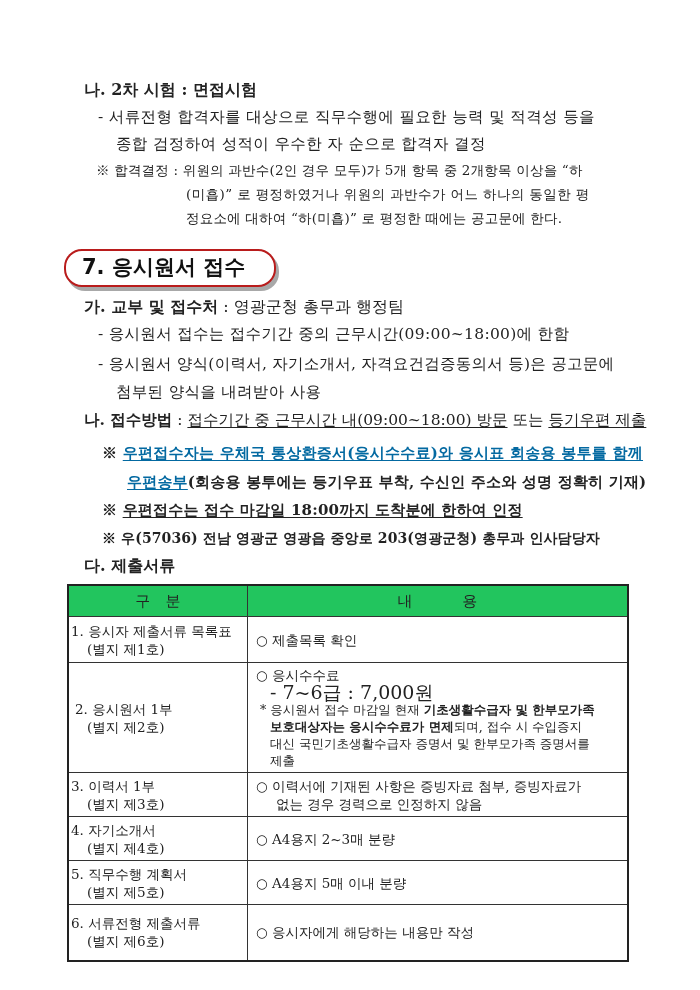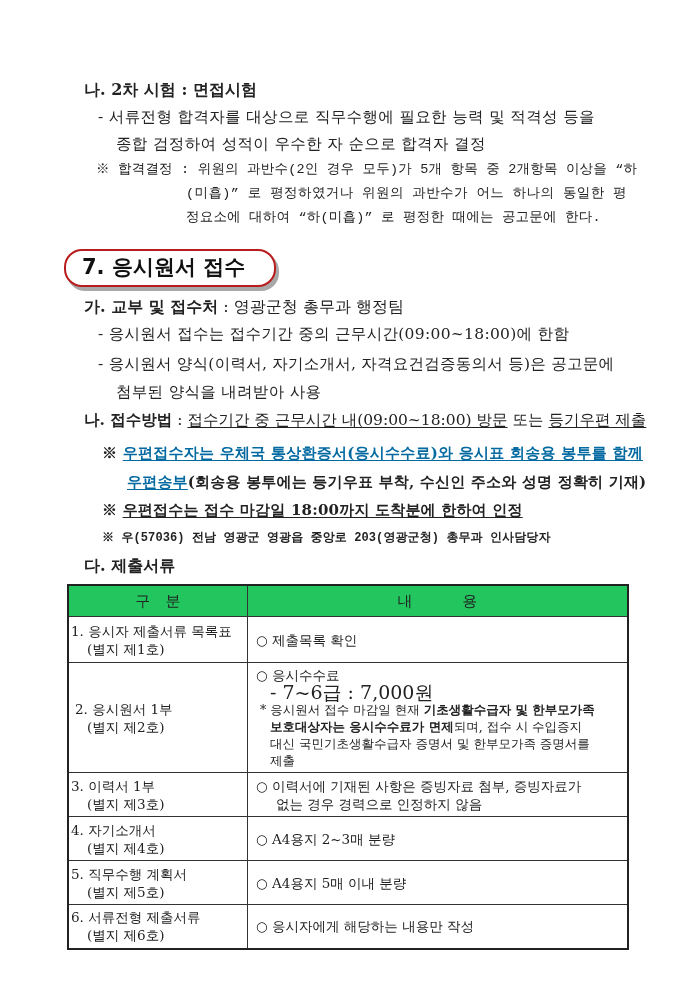--- a/index.html
+++ b/index.html
@@ -5,21 +5,21 @@
     html, body { margin: 0; padding: 0; background: #ffffff; }
     body {
       width: 700px; height: 990px; position: relative; overflow: hidden;
       font-family: "DejaVu Serif", "Liberation Serif", serif;
       color: #222222;
     }
     .line { position: absolute; white-space: nowrap; font-size: 15px; line-height: 20px; }
     .b { font-weight: bold; }
     .u { text-decoration: underline; text-underline-offset: 2px; }
     .blue { color: #0369a1; }
-    .small { font-size: 13.5px; font-family: Liberation Mono, monospace; }
+    .small { font-size: 13.5px; }
 
     .heading-box {
       position: absolute; left: 64px; top: 249px; width: 208px; height: 34px;
       border: 2px solid #b91c1c; border-radius: 18px 18px 18px 18px;
       box-shadow: 3px 4px 0 #a8a8a8;
       background: #fff;
     }
     .heading-box span {
       position: absolute; left: 16px; top: 3px;
       font-family: "DejaVu Sans", "Liberation Sans", sans-serif;
@@ -72,21 +72,21 @@
 </div>
 <div class="line b" style="left:102px; top:443px; font-size:15px; letter-spacing:0.25px;">
   <span>※ </span><span class="u blue">우편접수자는 우체국 통상환증서(응시수수료)와 응시표 회송용 봉투를 함께</span>
 </div>
 <div class="line b" style="left:127px; top:472px; font-size:15px; letter-spacing:0.2px;">
   <span class="u blue">우편송부</span><span>(회송용 봉투에는 등기우표 부착, 수신인 주소와 성명 정확히 기재)</span>
 </div>
 <div class="line b" style="left:102px; top:500px; font-size:15px; letter-spacing:0.2px;">
   <span>※ </span><span class="u">우편접수는 접수 마감일 18:00까지 도착분에 한하여 인정</span>
 </div>
-<div class="line b" style="left:102px; top:528px; font-size:12px; letter-spacing:0.1px;font-family:Liberation Mono, monospace;">※ 우(57036) 전남 영광군 영광읍 중앙로 203(영광군청) 총무과 인사담당자</div>
+<div class="line b" style="left:102px; top:528px; font-size:14px; letter-spacing:0.1px;">※ 우(57036) 전남 영광군 영광읍 중앙로 203(영광군청) 총무과 인사담당자</div>
 
 <div class="line b" style="left:84px; top:556px; font-size:16px;">다. 제출서류</div>
 
 <table class="docs">
   <thead>
     <tr>
       <th style="white-space:pre;">구   분</th>
       <th style="white-space:pre;">내          용</th>
     </tr>
   </thead>
@@ -139,21 +139,21 @@
     </tr>
     <tr style="height:44px;">
       <td class="cat">
         <span class="content-line">5. 직무수행 계획서</span>
         <span class="cat-sub">(별지 제5호)</span>
       </td>
       <td>
         <span class="content-line" style="padding-left:2px;">○ A4용지 5매 이내 분량</span>
       </td>
     </tr>
-    <tr style="height:44px;">
+    <tr style="height:56px;">
       <td class="cat">
         <span class="content-line">6. 서류전형 제출서류</span>
         <span class="cat-sub">(별지 제6호)</span>
       </td>
       <td>
         <span class="content-line" style="padding-left:2px;">○ 응시자에게 해당하는 내용만 작성</span>
       </td>
     </tr>
   </tbody>
 </table>

